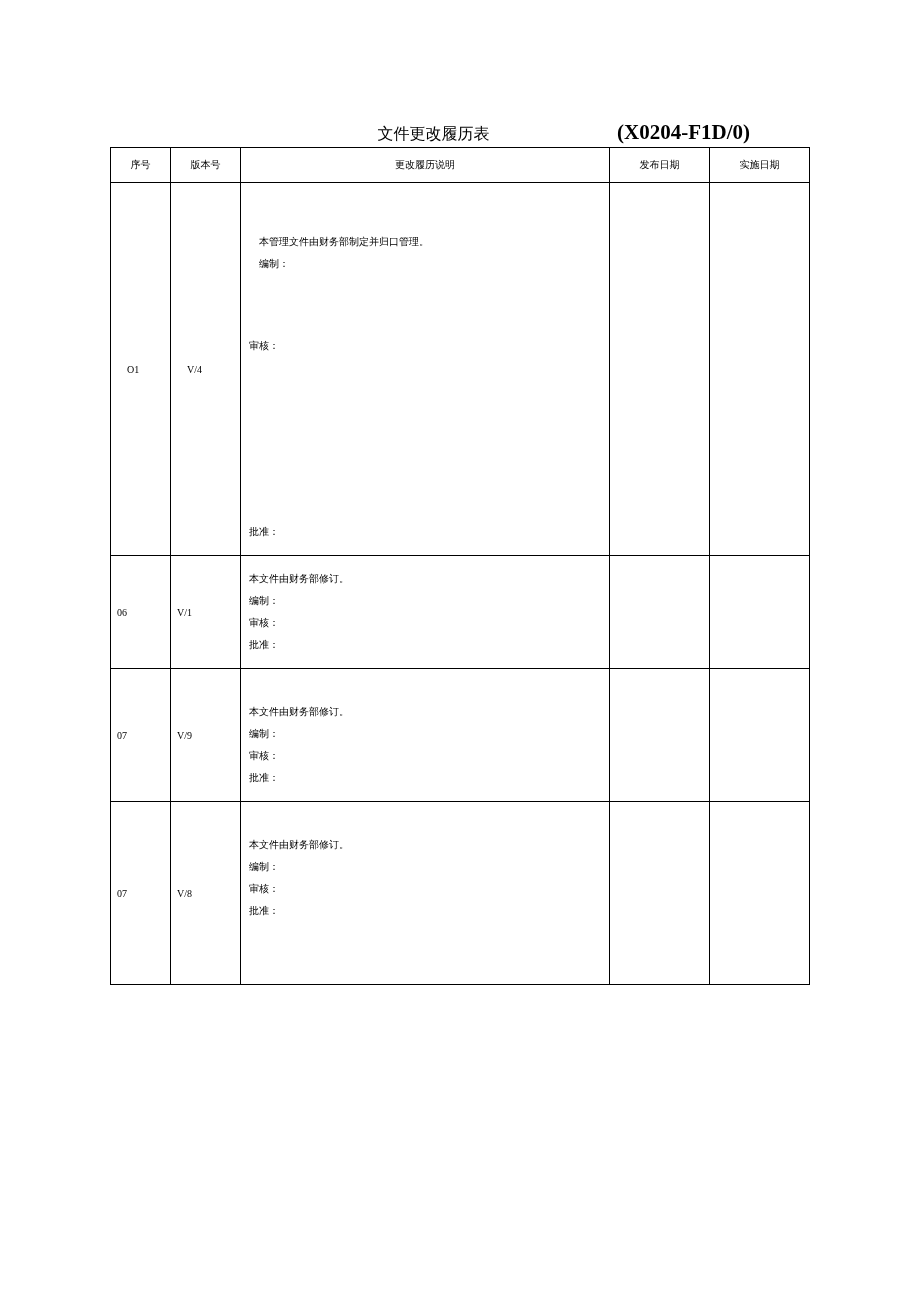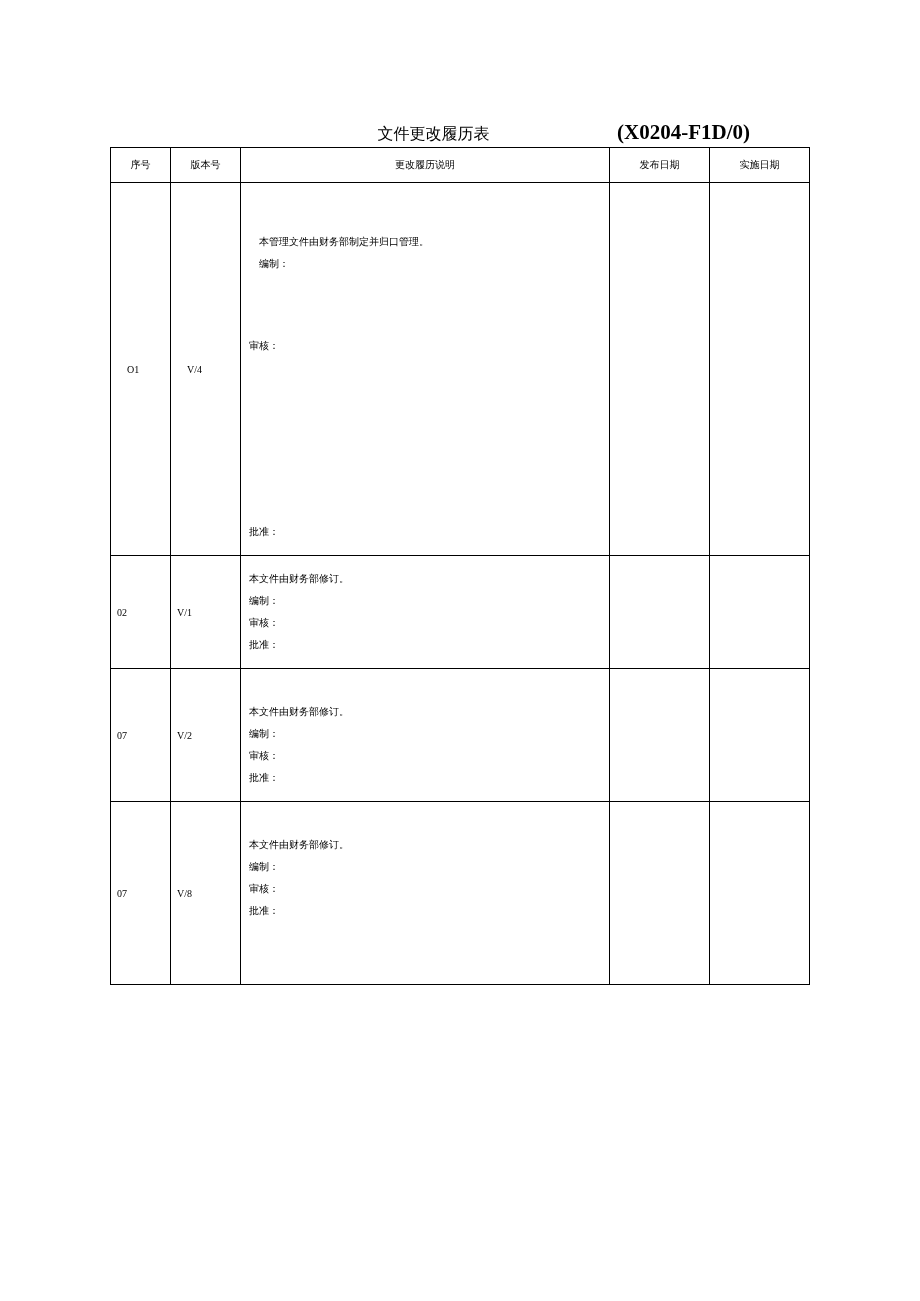--- a/index.html
+++ b/index.html
@@ -108,37 +108,37 @@
     </tr>
     <tr class="no-top">
       <td>
         <div class="desc-block">
           <div>批准：</div>
         </div>
       </td>
     </tr>
 
     <tr>
-      <td>02</td>
+      <td>06</td>
       <td>V/1</td>
       <td>
         <div class="desc-block">
           <div>本文件由财务部修订。</div>
           <div>编制：</div>
           <div>审核：</div>
           <div>批准：</div>
         </div>
       </td>
       <td></td>
       <td></td>
     </tr>
 
     <tr>
       <td>07</td>
-      <td>V/2</td>
+      <td>V/9</td>
       <td>
         <div class="gap-med"></div>
         <div class="desc-block">
           <div>本文件由财务部修订。</div>
           <div>编制：</div>
           <div>审核：</div>
           <div>批准：</div>
         </div>
       </td>
       <td></td>

